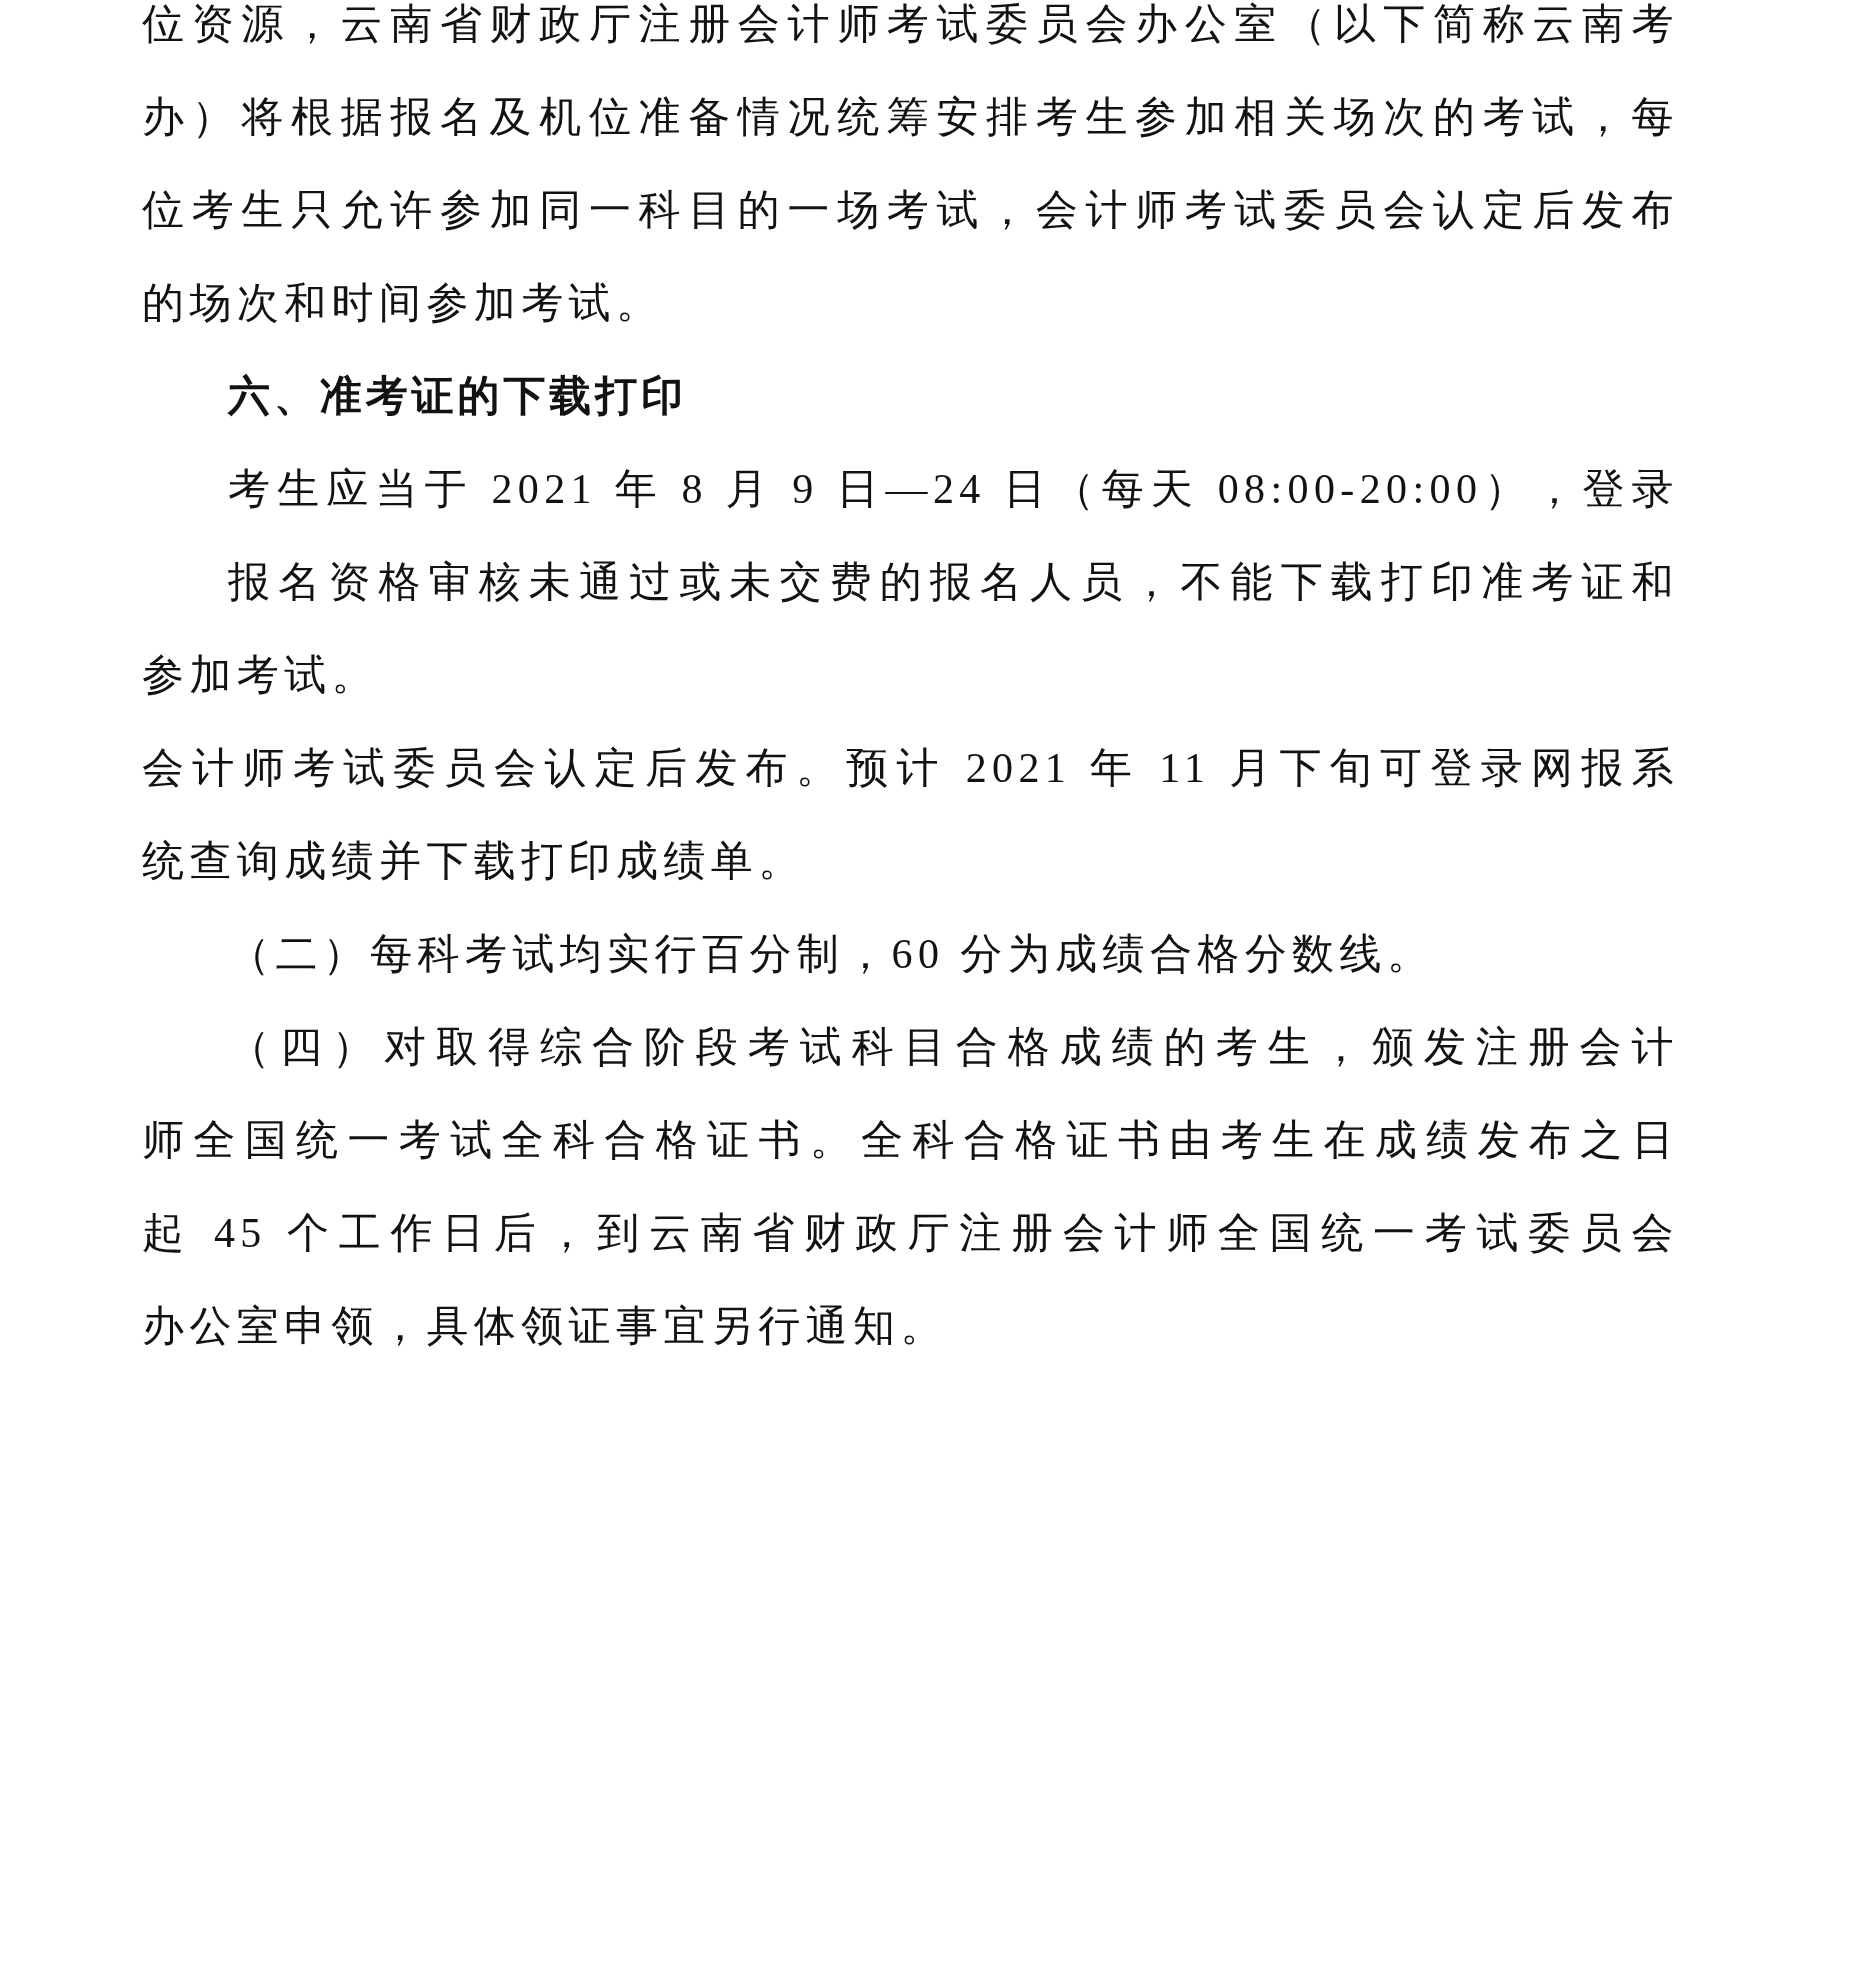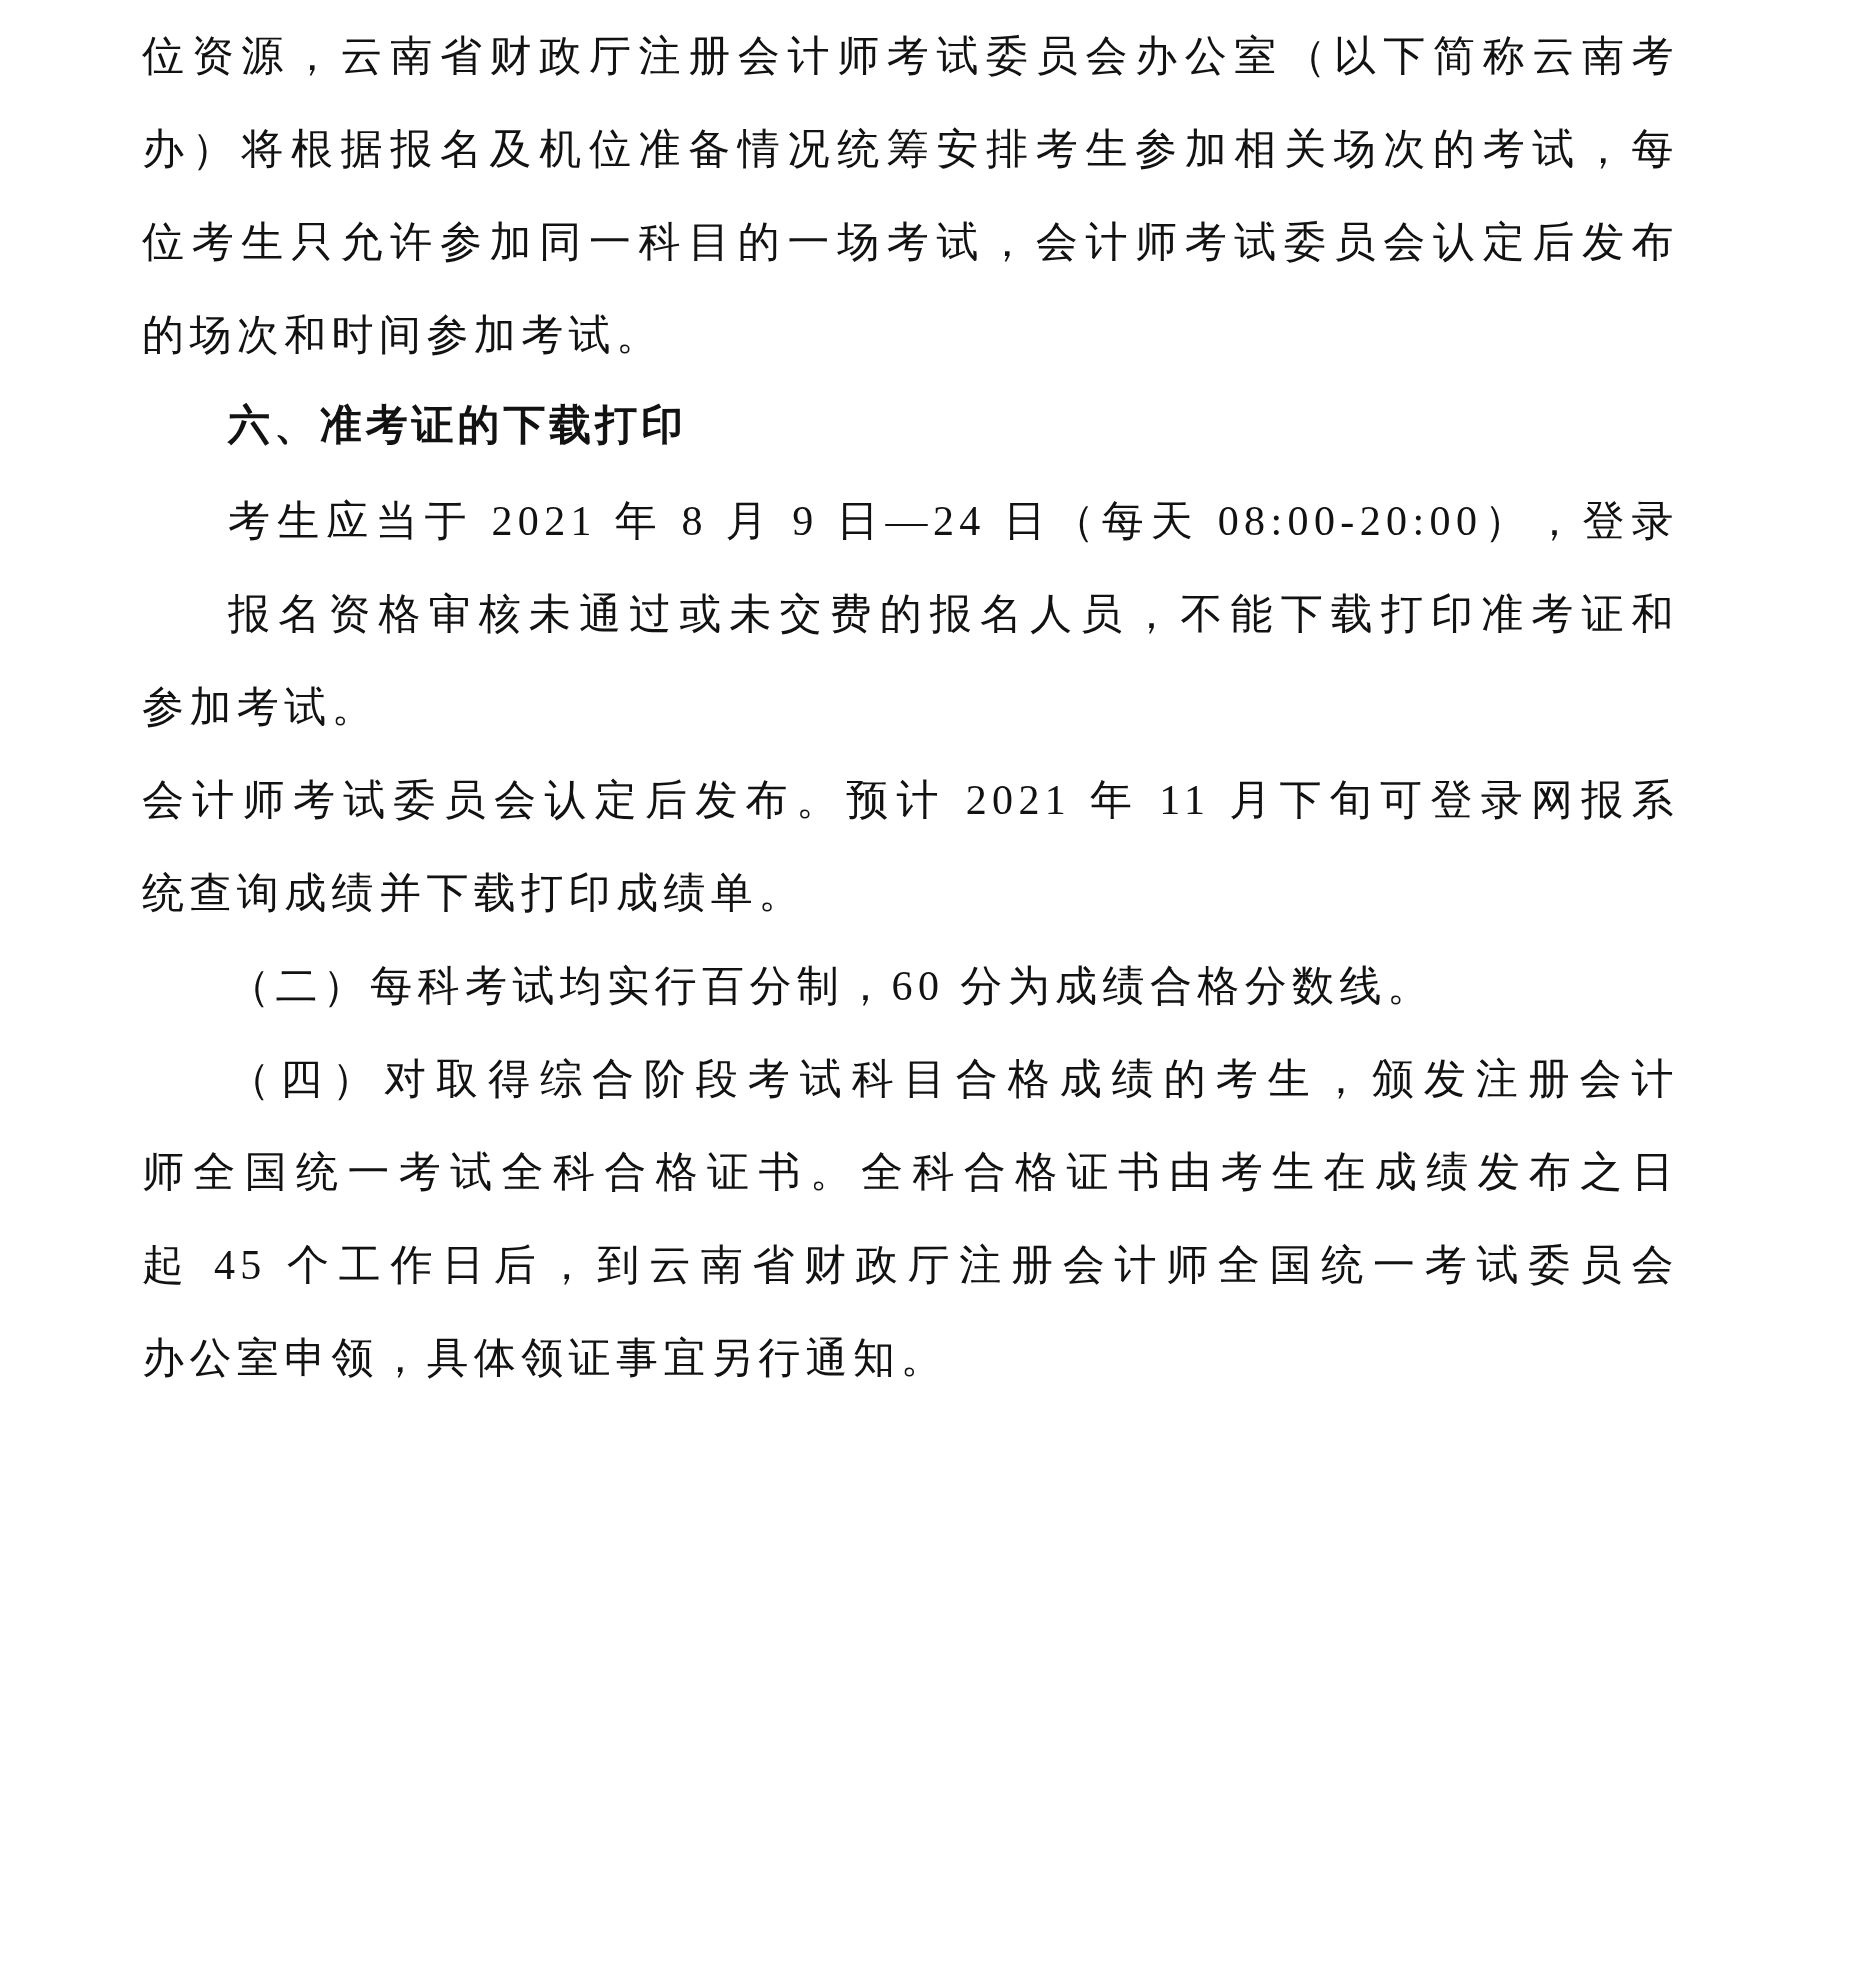--- a/index.html
+++ b/index.html
@@ -4,21 +4,20 @@
 <style>
   html, body { margin: 0; padding: 0; background: #ffffff; }
   .page {
     position: relative;
     width: 1852px;
     height: 1400px;
     background: #ffffff;
     overflow: hidden;
     color: #121212;
     font-family: "Liberation Serif", "DejaVu Serif", serif;
-    margin-top: 32px;
   }
   .content {
     position: absolute;
     left: 142px;
     top: -22px;
     width: 1537px;
   }
   .line {
     font-size: 42px;
     line-height: 93px;
@@ -26,21 +25,21 @@
     white-space: nowrap;
   }
   .line.just {
     white-space: normal;
     text-align: justify;
     text-align-last: justify;
   }
   .line.indent { padding-left: 86px; }
   .para.bold .line { font-weight: normal; }
   .para.heading .line {
-    font-family: Liberation Mono, monospace;
+    font-family: Liberation Serif, serif;
     font-weight: bold;
     letter-spacing: 3.9px;
   }
 </style>
 </head>
 <body>
 
 <div class="page">
   <div class="content">
 

